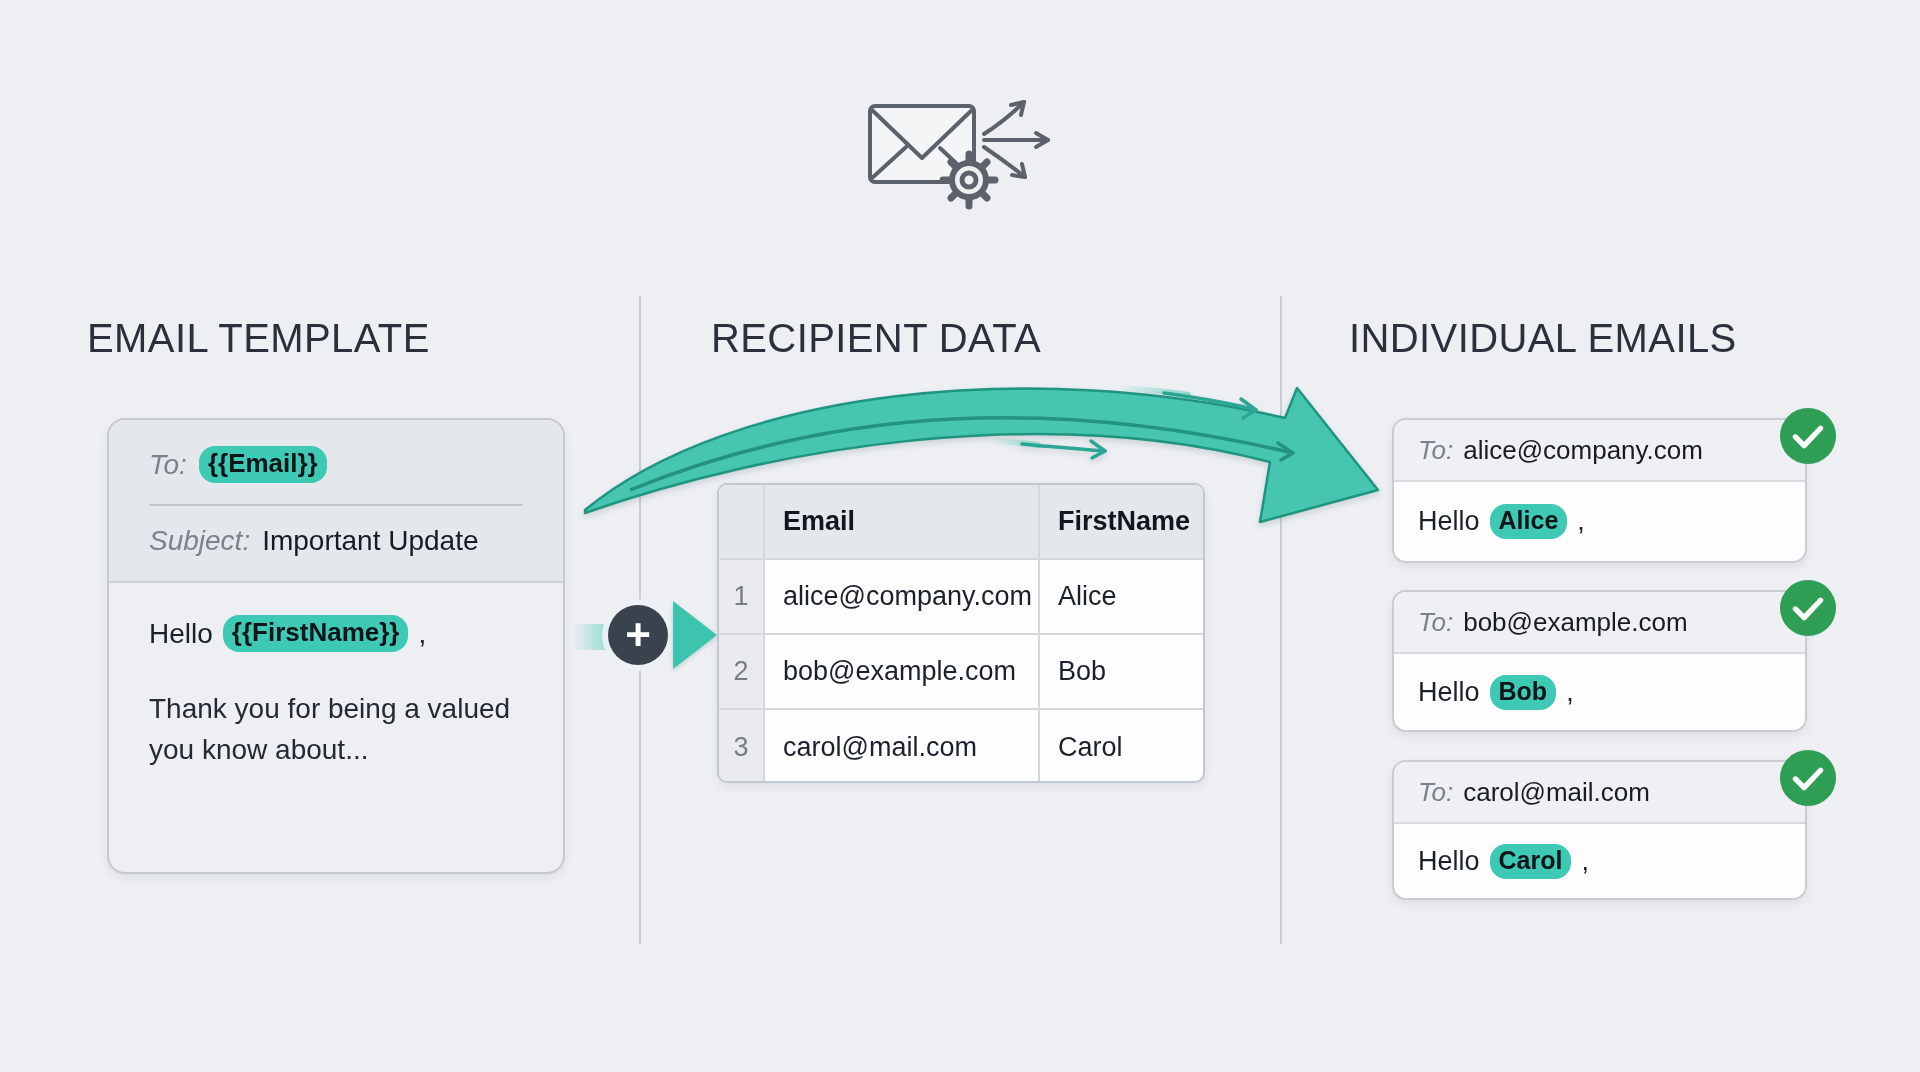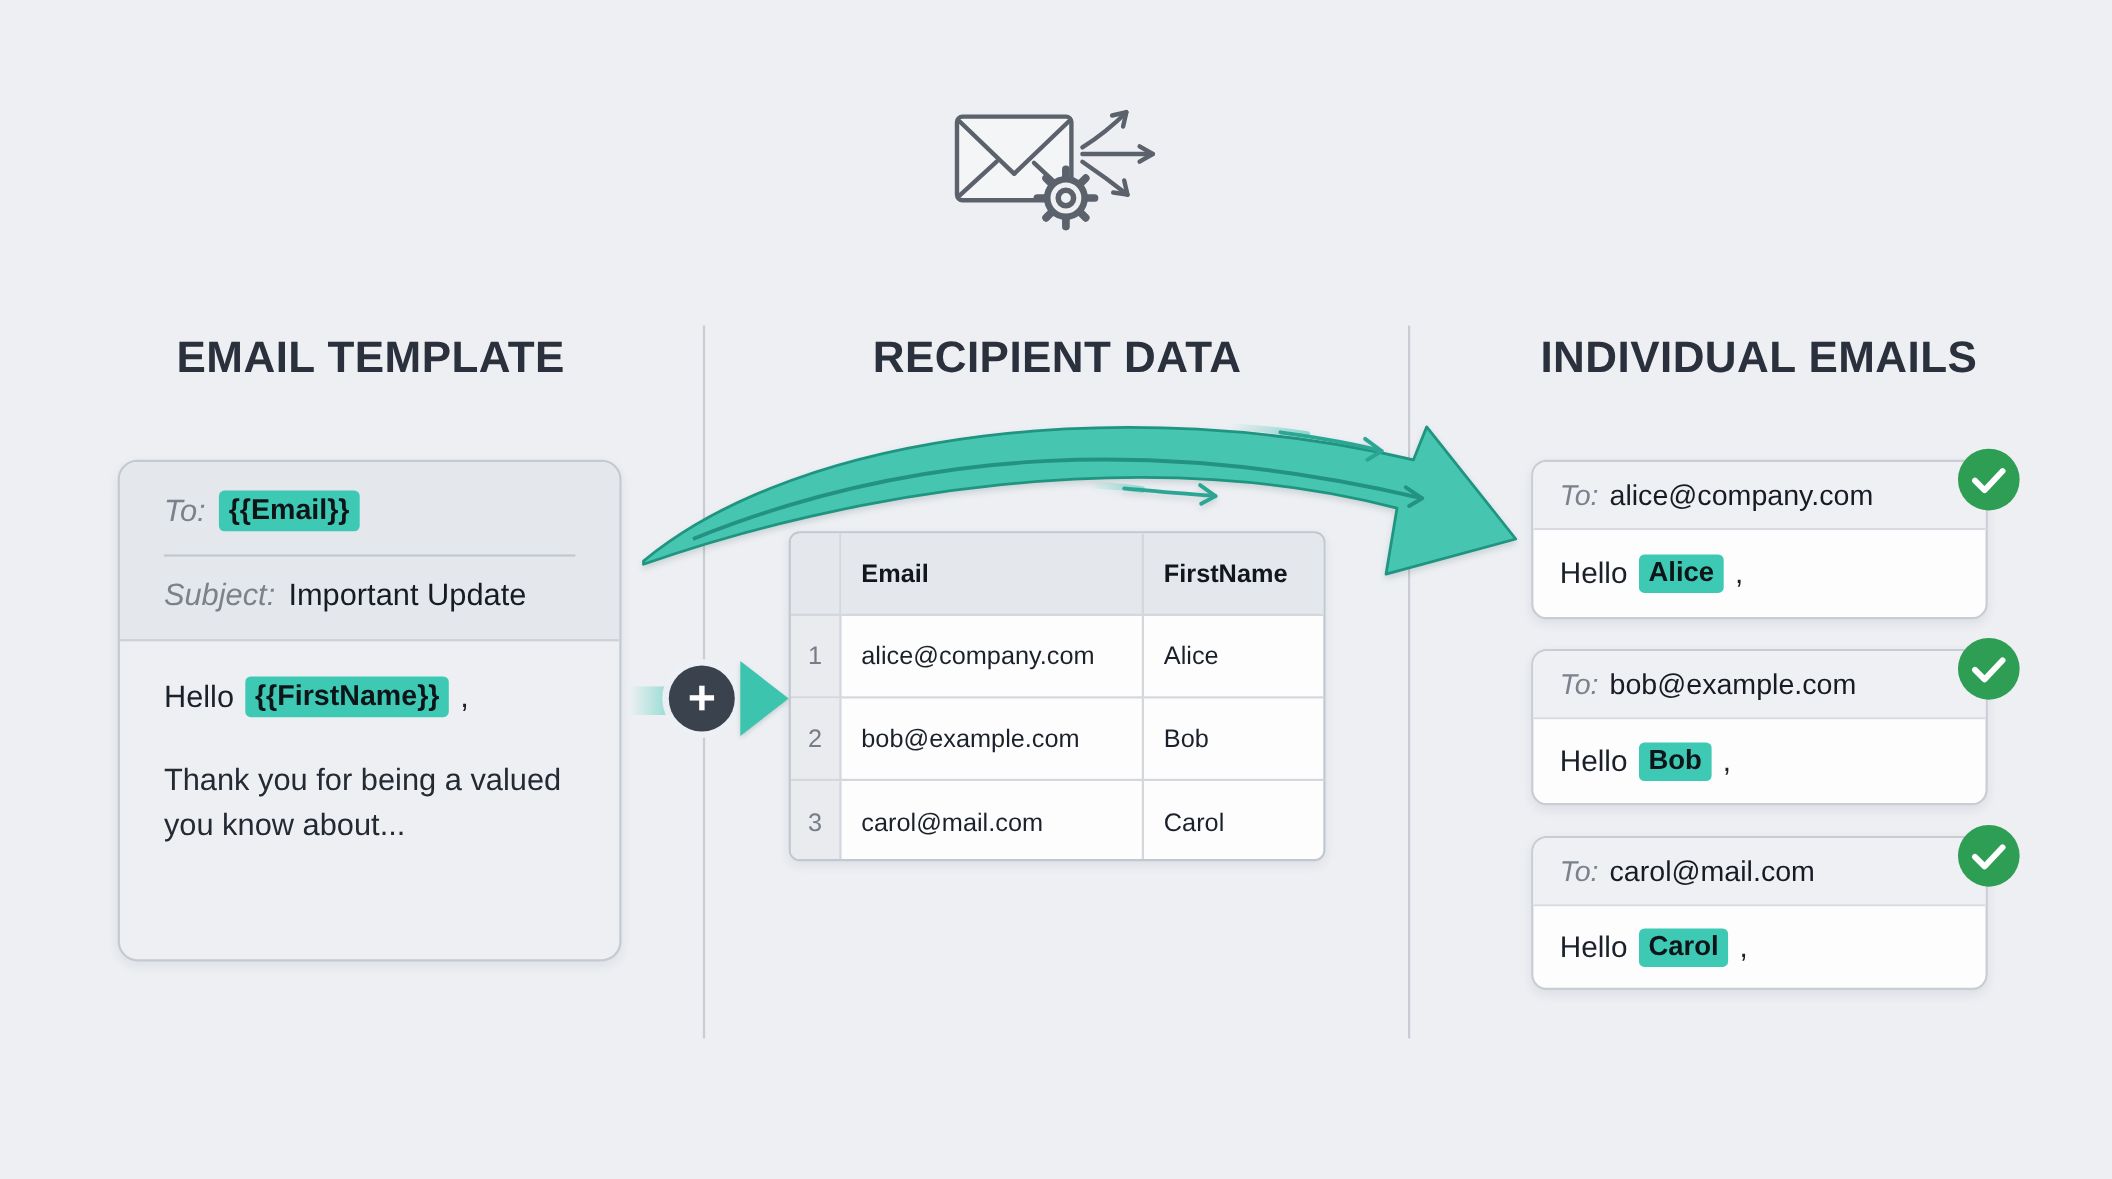--- a/index.html
+++ b/index.html
@@ -7,23 +7,23 @@
   body {
     position:relative;
     background:#edeff3;
     font-family:"Liberation Sans", sans-serif;
     overflow:hidden;
     color:#1b212a;
   }
 
   
   .col-heading {
-    position:absolute; top:303px; width:500px;
-    font-size:40px; font-weight:700; letter-spacing:.4px;
-    color:#2a313c; text-align:center; white-space:nowrap;
+    position:absolute; top:316px; width:500px;
+    font-size:40px; font-weight:400; letter-spacing:.4px;
+    color:#2a313c; white-space:nowrap;
   }
   #heading-template  { left:87px; }
   #heading-recipient { left:711px; }
   #heading-emails    { left:1349px; }
 
   
   .vline {
     position:absolute; top:296px; height:648px; width:2px;
     background:#c9ccd2; z-index:1;
   }
@@ -39,21 +39,21 @@
     border-bottom:2px solid #ced2d8;
   }
   .meta-row { display:flex; align-items:center; gap:12px; font-size:28px; }
   .meta-label { color:#7b828c;font-style:italic; }
   .meta-value { color:#171c24; }
   .tcard-header hr {
     border:none; border-top:2px solid #c3c8ce; margin:21px 0 19px 0;
   }
   .pill {
     background:#3dc9b3; color:#0e1519; font-weight:700;
-    border-radius:5px; padding:2px 9px 4px 9px; font-size:26px;
+    border-radius:16px; padding:2px 9px 4px 9px; font-size:26px;
     white-space:nowrap;
   }
   .tcard-body { padding:32px 40px; font-size:28px; }
   .greeting { display:flex; align-items:center; gap:10px; }
   .paragraph { margin-top:36px; font-size:28px; line-height:41px; color:#242a33; }
 
   
   .connector { position:absolute; left:572px; top:598px; width:150px; height:80px; z-index:4; }
   .conn-trail {
     position:absolute; left:0; top:26px; width:48px; height:26px;
@@ -78,21 +78,21 @@
   .rtable {
     position:absolute; left:717px; top:483px; width:488px; height:300px;
     display:grid; grid-template-columns:46px 275px 167px;
     grid-template-rows:repeat(4, 75px);
     background:#fdfdfe; border:2px solid #c2c8cf; border-radius:10px;
     overflow:hidden; box-shadow:0 4px 10px rgba(30,40,60,.07); z-index:2;
   }
   .cell {
     display:flex; align-items:center;
     border-right:2px solid #d4d8dd; border-bottom:2px solid #d4d8dd;
-    font-size:23px;
+    font-size:27px;
   }
   .cell:nth-child(3n) { border-right:none; }
   .cell:nth-child(n+10) { border-bottom:none; }
   .cell-head { background:#e4e7eb; font-weight:700; color:#12161d; padding-left:18px; }
   .cell-corner { background:#e4e7eb; }
   .cell-num { background:#e9ebef; color:#767d87; justify-content:center; }
   .cell-data { padding-left:18px; color:#1b212a; }
 
   
   .ecard {

